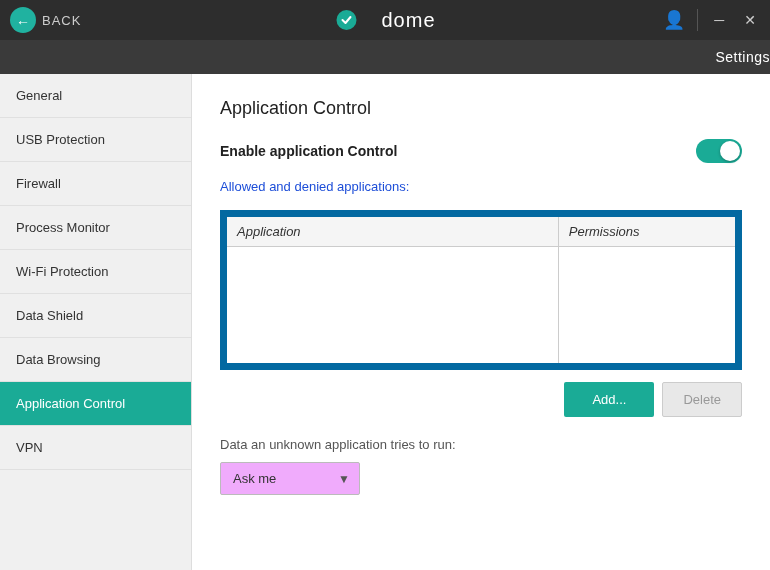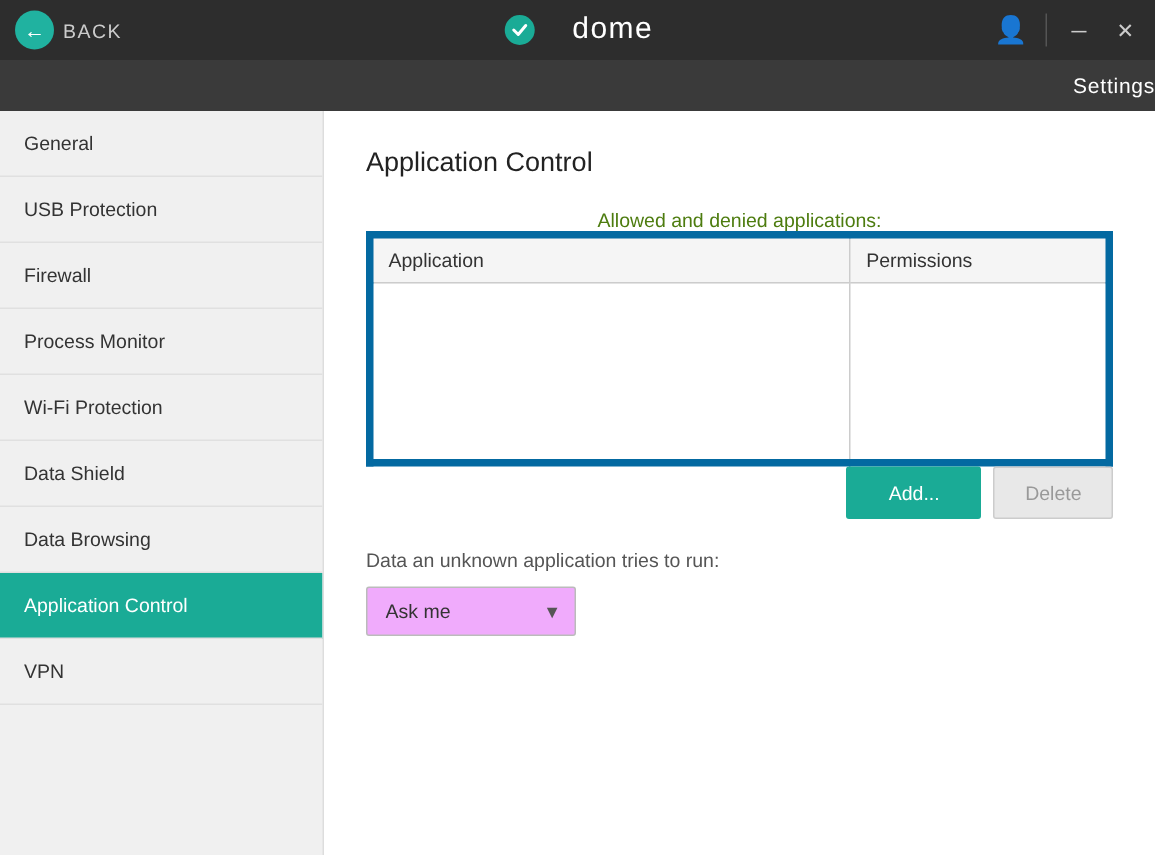--- a/index.html
+++ b/index.html
@@ -43,20 +43,21 @@
     .back-text {
       color: #ccc;
       font-size: 13px;
       letter-spacing: 1px;
     }
     .title-bar-logo {
       position: absolute;
       left: 50%;
       transform: translateX(-50%);
       display: flex;
+      align-items: center;
       gap: 23px;
       color: #fff;
       font-size: 18px;
       font-weight: 300;
     }
     .logo-icon {
       width: 24px;
       height: 24px;
     }
     .title-bar-controls {
@@ -96,21 +97,21 @@
     }
 
     
     .main-layout {
       display: flex;
       height: calc(570px - 74px);
     }
 
     
     .sidebar {
-      width: 216px;
+      width: 192px;
       background: #f0f0f0;
       border-right: 1px solid #ddd;
       overflow-y: auto;
       flex-shrink: 0;
     }
     .sidebar-item {
       padding: 14px 16px;
       color: #333;
       cursor: pointer;
       border-bottom: 1px solid #e0e0e0;
@@ -166,30 +167,31 @@
       background: #fff;
       border-radius: 50%;
       top: 2px;
       right: 2px;
       box-shadow: 0 1px 3px rgba(0,0,0,0.3);
     }
 
     
     .allowed-label {
       font-size: 13px;
-      color: #4d7c0f;
-      margin-bottom: 0;
-      text-align: center;
+      color: #1d4ed8;
+      margin-bottom: 16px;
     }
 
     
     .app-table {
       width: 100%;
       border-collapse: collapse;
-      border: 5px solid #0369a1;
+      border: 7px solid #0369a1;
+      margin-bottom: 12px;
+      font-style: italic;
     }
     .app-table th {
       background: #f5f5f5;
       border: 1px solid #ccc;
       padding: 7px 10px;
       text-align: left;
       font-weight: 500;
       font-size: 13px;
       color: #333;
     }
@@ -316,20 +318,24 @@
     </div>
     <div class="sidebar-item">
       <span>VPN</span>
     </div>
   </div>
 
   <div class="content">
     <div class="content-title">Application Control</div>
 
     
+    <div class="toggle-row">
+      <span class="toggle-label">Enable application Control</span>
+      <div class="toggle-switch"></div>
+    </div>
 
     
     <div class="allowed-label">Allowed and denied applications:</div>
 
     
     <table class="app-table">
       <thead>
         <tr>
           <th style="width:65%;">Application</th>
           <th>Permissions</th>

